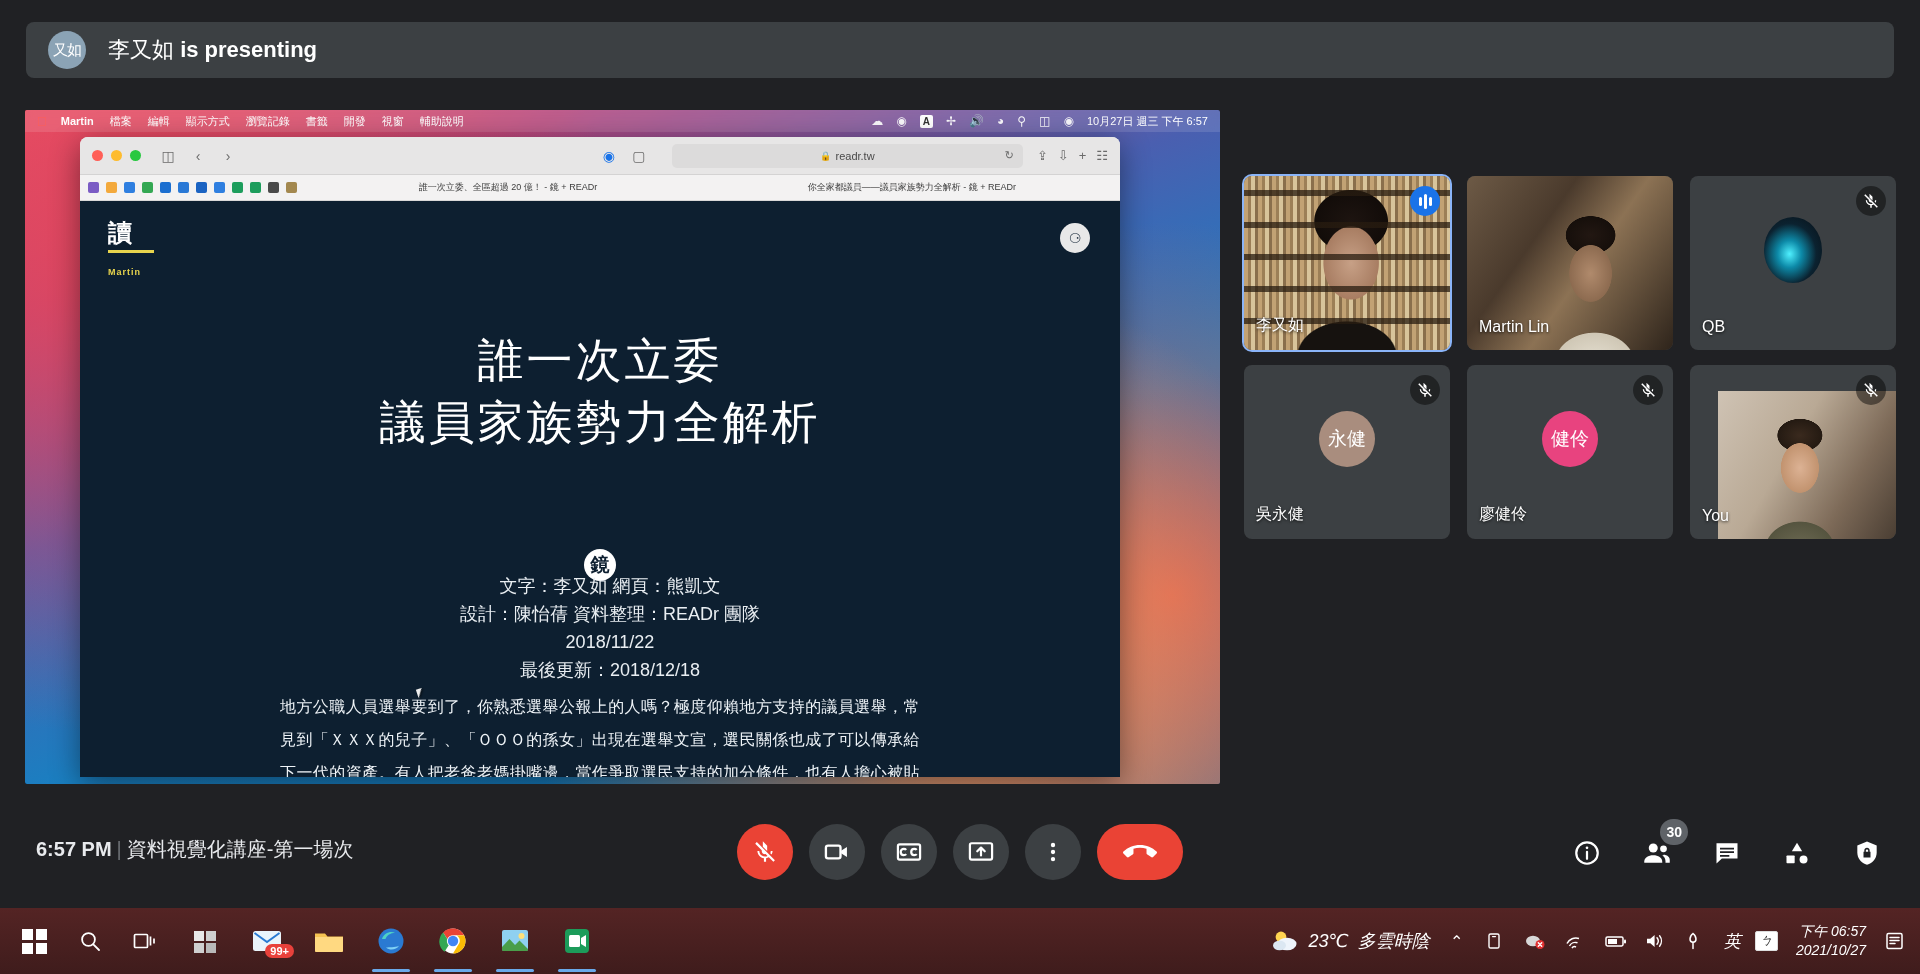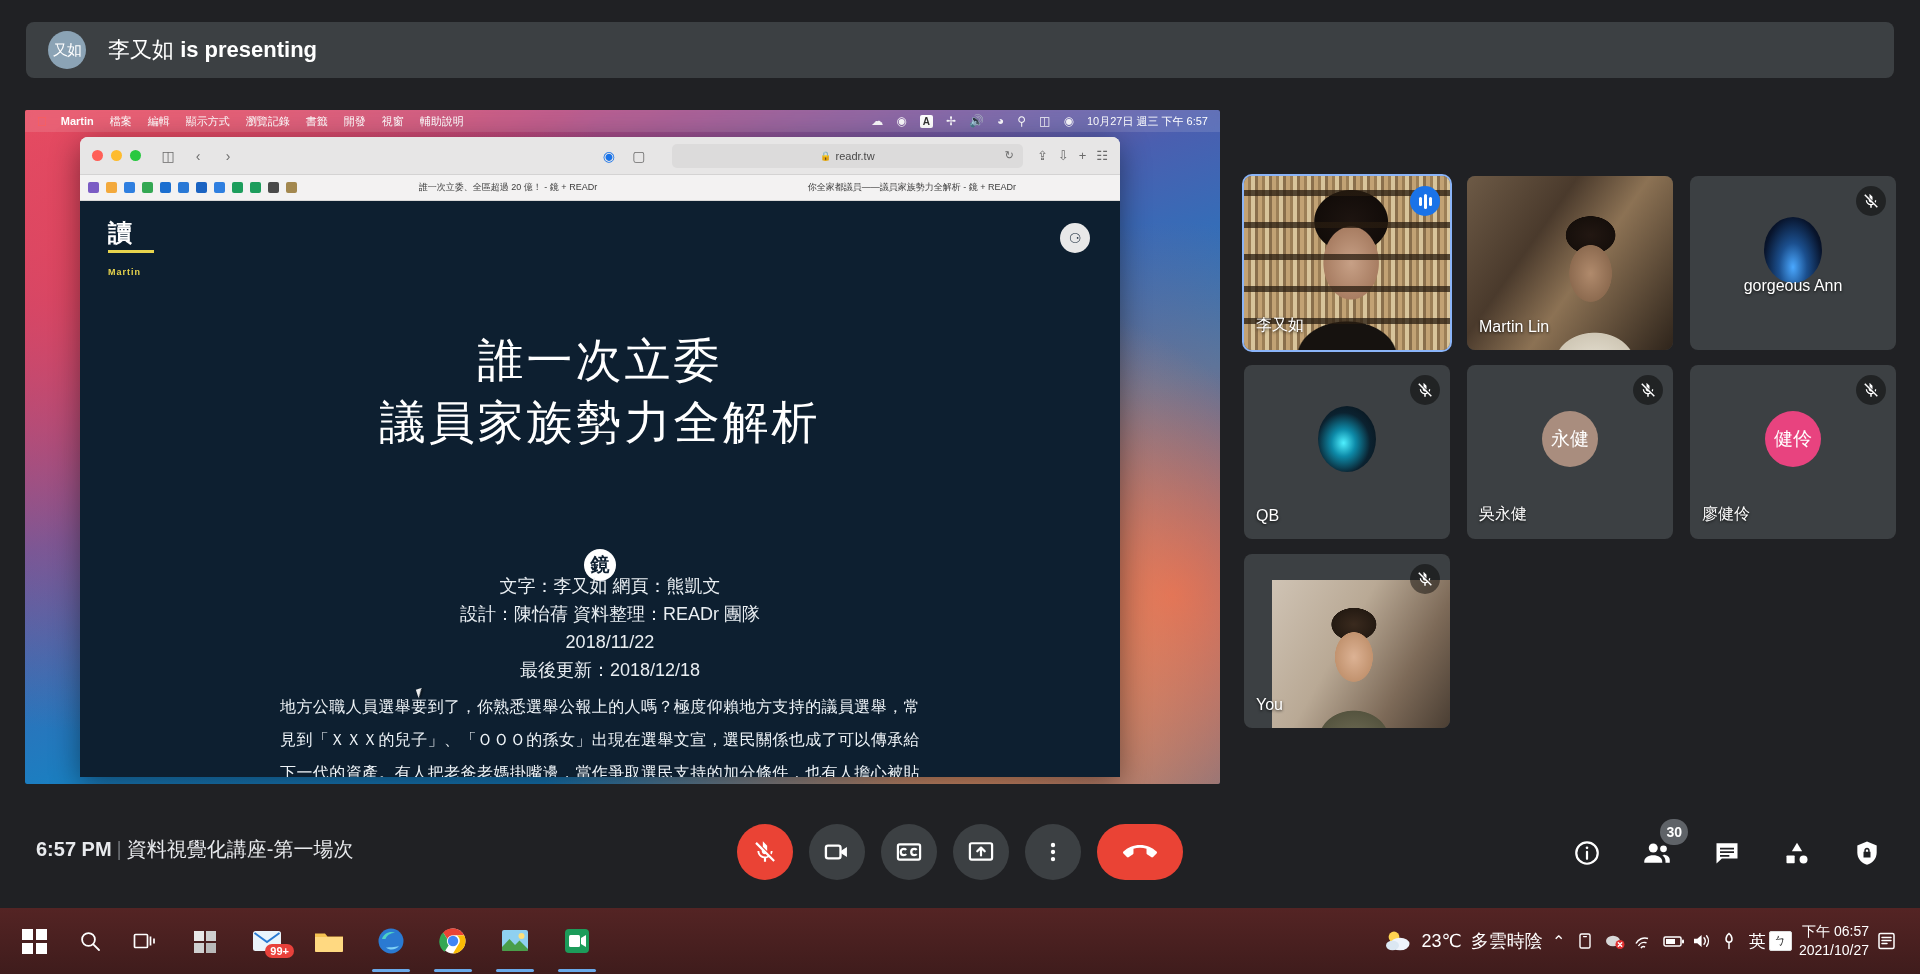--- a/index.html
+++ b/index.html
@@ -295,22 +295,22 @@
     width: 38px; height: 3px; background: #6aa9e9; border-radius: 2px;
   }
   .win-logo { display: grid; grid-template-columns: 11px 11px; grid-template-rows: 11px 11px; gap: 3px; }
   .win-logo i { background: #fff; display: block; }
   .tb-badge {
     position: absolute; right: 4px; bottom: 16px;
     background: #e8413b; color: #fff; font-size: 11px; font-weight: 700;
     border-radius: 9px; padding: 1px 5px; line-height: 1.1;
   }
   .tb-right {
-    margin-left: auto; display: flex; align-items: center; gap: 3px;
-    padding-right: 18px; font-size: 17px; color: #fff;
+    margin-left: auto; display: flex; align-items: center; gap: 14px;
+    padding-right: 10px; font-size: 17px; color: #fff; font-style: italic;
   }
   .weather { display: flex; align-items: center; gap: 9px; font-size: 18px; }
   .tray-ico { width: 26px; text-align: center; font-size: 16px; position: relative; }
   .kbd-box {
     border: 1px solid #ddd; border-radius: 2px; padding: 0 4px; font-size: 13px; line-height: 18px;
     background: #fff; color: #2b2b2b;
   }
   .tb-clock { text-align: right; font-size: 14px; line-height: 1.35; padding: 0 4px; }
   svg { display: block; }
 </style>
@@ -469,29 +469,20 @@
           <i></i>
         </div>
       <div class="name">李又如</div>
     </div>
 
     <div class="tile">
       <div class="photo p-martin"></div>
       <div class="name">Martin Lin</div>
     </div>
 
-    <div class="tile">
-      <div class="mic-btn">
-        <svg width="18" height="18" viewBox="0 0 24 24" fill="#fff">
-            <path d="M19 11h-1.7c0 .74-.16 1.43-.43 2.05l1.23 1.23c.56-.98.9-2.09.9-3.28zM12 4c1.1 0 2 .9 2 2v.17l-4-4V6c0-1.1.9-2 2-2zm2 7.17V6c0-1.1-.9-2-2-2s-2 .9-2 2v1.17l4 4zM4.41 2.86L3 4.27l6 6V11c0 1.66 1.34 3 3 3 .23 0 .44-.03.65-.08l1.66 1.66c-.71.33-1.5.52-2.31.52-2.76 0-5.3-2.1-5.3-5.1H5c0 3.41 2.72 6.23 6 6.72V21h2v-3.28c.91-.13 1.77-.45 2.54-.9l4.19 4.18 1.41-1.41L4.41 2.86z"></path>
-          </svg>
-      </div>
-      <div class="photo p-ann-av"></div>
-      <div class="name center">gorgeous Ann</div>
-    </div>
 
     <div class="tile">
       <div class="mic-btn">
         <svg width="18" height="18" viewBox="0 0 24 24" fill="#fff">
             <path d="M19 11h-1.7c0 .74-.16 1.43-.43 2.05l1.23 1.23c.56-.98.9-2.09.9-3.28zM12 4c1.1 0 2 .9 2 2v.17l-4-4V6c0-1.1.9-2 2-2zm2 7.17V6c0-1.1-.9-2-2-2s-2 .9-2 2v1.17l4 4zM4.41 2.86L3 4.27l6 6V11c0 1.66 1.34 3 3 3 .23 0 .44-.03.65-.08l1.66 1.66c-.71.33-1.5.52-2.31.52-2.76 0-5.3-2.1-5.3-5.1H5c0 3.41 2.72 6.23 6 6.72V21h2v-3.28c.91-.13 1.77-.45 2.54-.9l4.19 4.18 1.41-1.41L4.41 2.86z"></path>
           </svg>
       </div>
       <div class="photo p-qb-av"></div>
       <div class="name">QB</div>
     </div>

